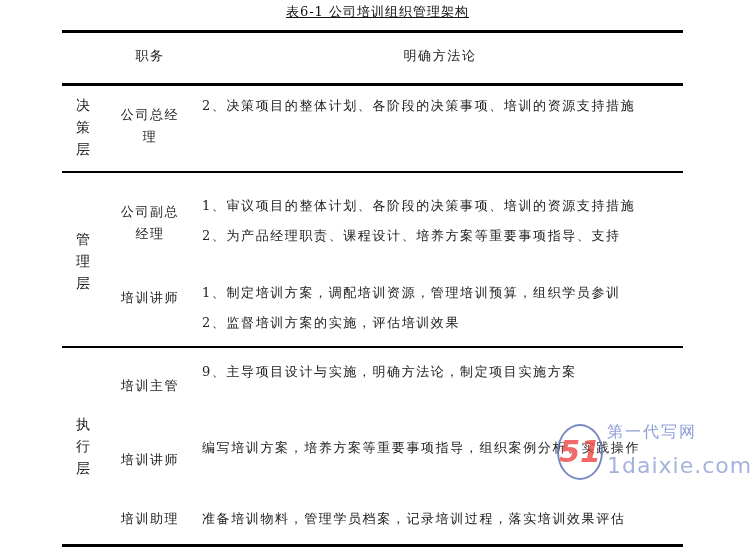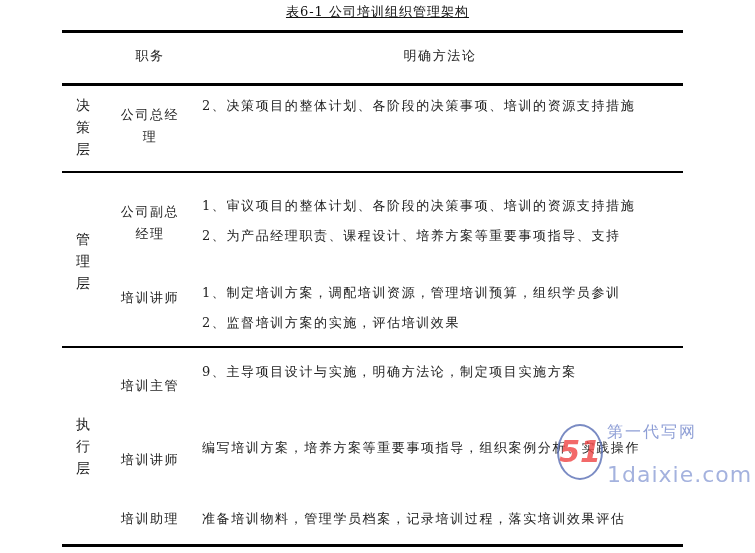--- a/index.html
+++ b/index.html
@@ -33,21 +33,21 @@
     border: 2px solid #5a6fb5; border-radius: 50%;
     color: #ef4444; font-family: "DejaVu Sans", sans-serif; font-size: 30px;
     font-weight: bold; text-align: center; line-height: 52px; font-style: italic;
   }
   .wm .cn {
     position: absolute; left: 52px; top: 2px; font-family: "DejaVu Sans", sans-serif;
     font-size: 16px; color: #7488cc; letter-spacing: 2px;
   }
   .wm .en {
     position: absolute; left: 52px; top: 33px; font-family: "DejaVu Sans", sans-serif;
-    font-size: 22px; color: #8e9fd6; letter-spacing: 1px; margin-top: 9px;
+    font-size: 22px; color: #8e9fd6; letter-spacing: 1px;
   }
 </style>
 </head>
 <body>
 
 <div class="caption">表6-1   公司培训组织管理架构</div>
 
 <div class="rule thick" style="top:30px"></div>
 <div class="rule thick" style="top:83px"></div>
 <div class="rule thin" style="top:171px"></div>

